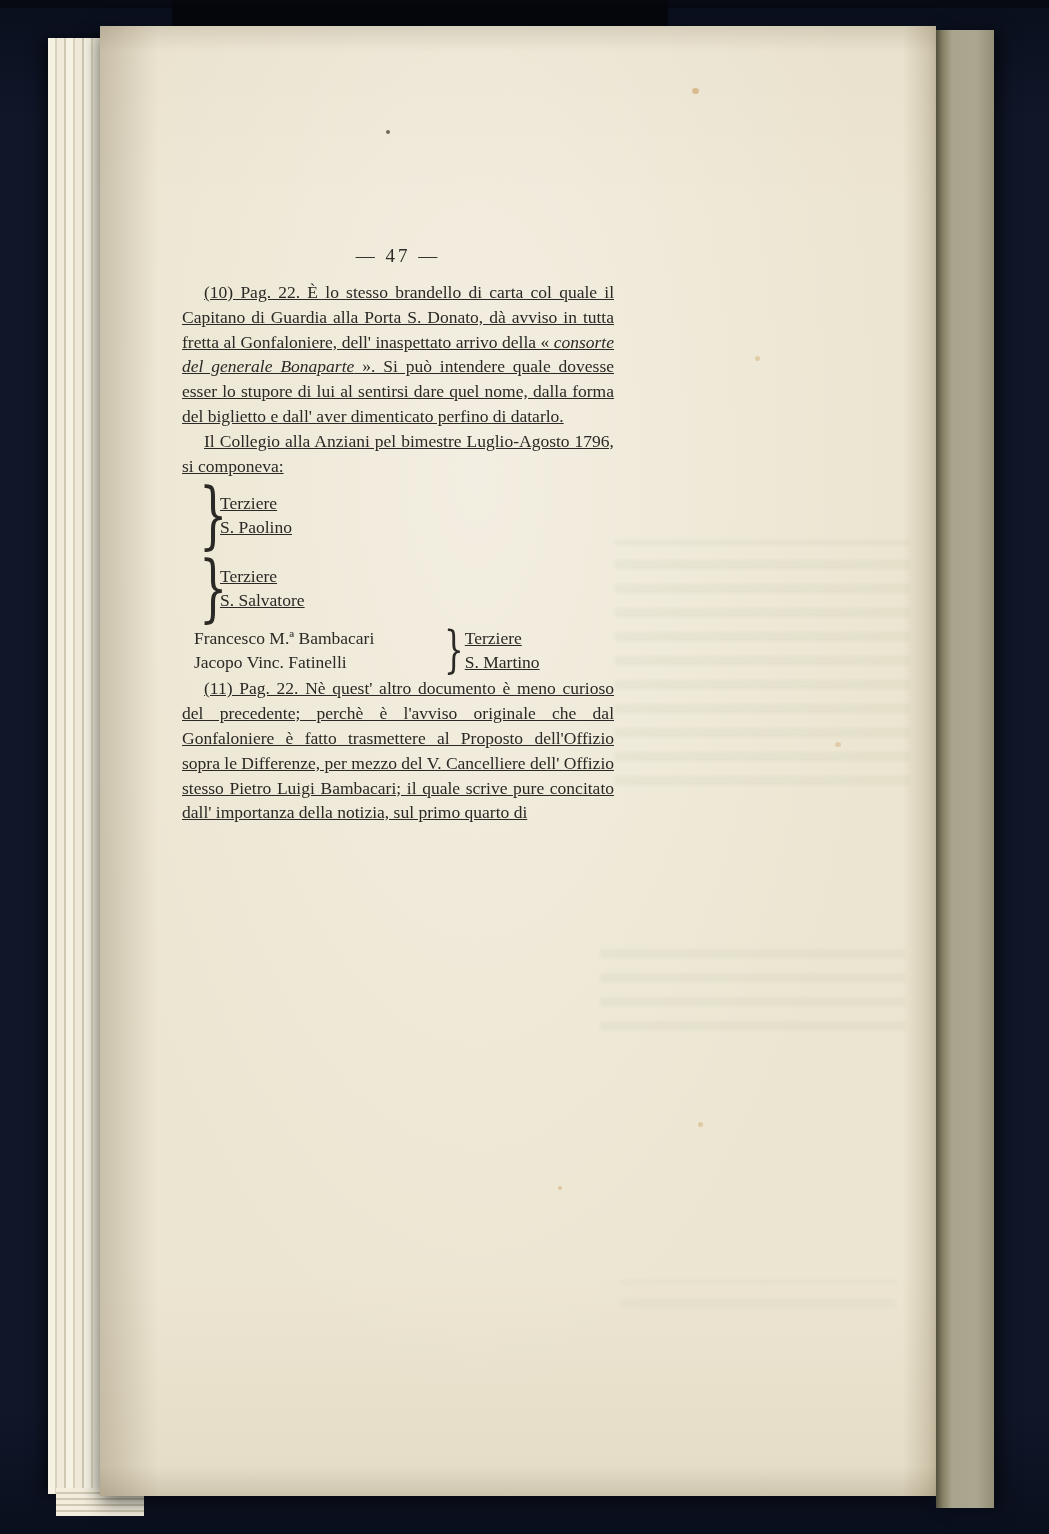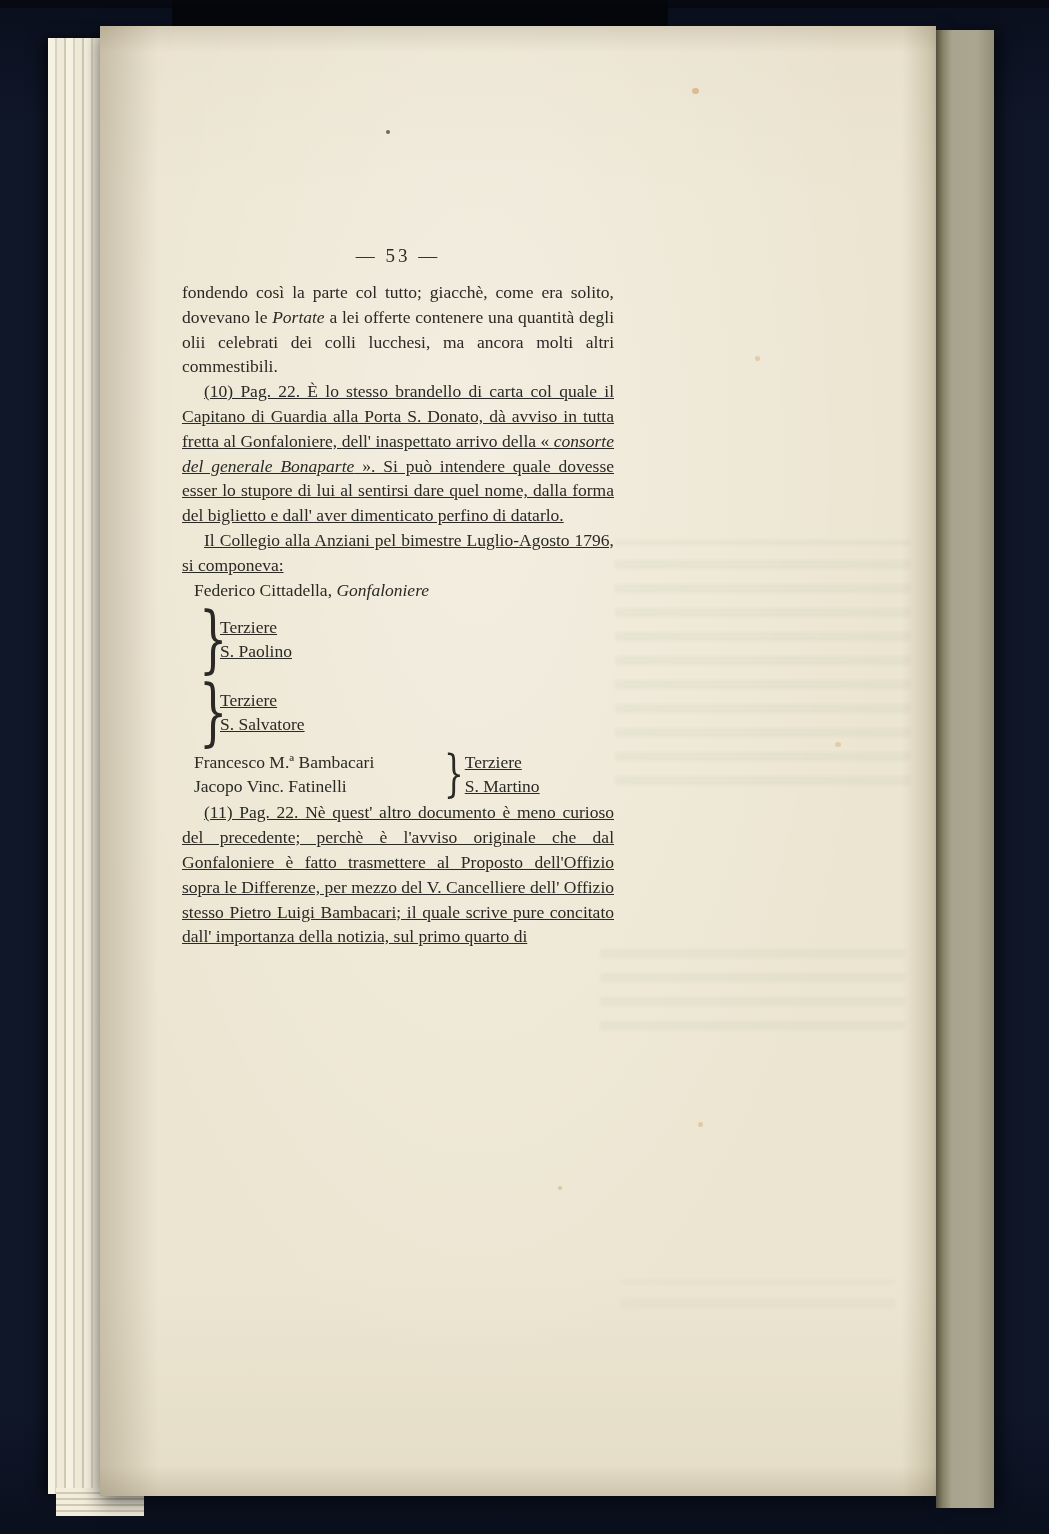--- a/index.html
+++ b/index.html
@@ -100,32 +100,30 @@
 
 <div class="scene">
 
   <div class="top-thin-band"></div>
   <div class="top-dark-band"></div>
 
   <div class="page-edges-left"></div>
   <div class="page-edges-bottom"></div>
 
   <div class="page">
-    <div class="page-number">— 53 —</div>
+    <div class="page-number">— 47 —</div>
 
     <div class="text-block">
 
-      <p class="para"><span>fondendo così la parte col tutto; giacchè, come era solito, dovevano le </span><span class="italic">Portate</span><span> a lei offerte contenere una quantità degli olii celebrati dei colli lucchesi, ma ancora molti altri commestibili.</span></p>
 
       <p class="para indent"><span>(10) Pag. 22. È lo stesso brandello di carta col quale il Capitano di Guardia alla Porta S. Donato, dà avviso in tutta fretta al Gonfaloniere, dell' inaspettato arrivo della « </span><span class="italic">consorte del generale Bonaparte</span><span> ». Si può intendere quale dovesse esser lo stupore di lui al sentirsi dare quel nome, dalla forma del biglietto e dall' aver dimenticato perfino di datarlo.</span></p>
 
       <p class="para indent">Il Collegio alla Anziani pel bimestre Luglio-Agosto 1796, si componeva:</p>
 
       <div class="anziani-list">
-        <p class="leader-line"><span>Federico Cittadella, </span><span class="italic">Gonfaloniere</span></p>
 
         <div class="group g3">
           <div class="brace">}</div>
           <div class="labels">
             <div>Terziere</div>
             <div>S. Paolino</div>
           </div>
         </div>
 
         <div class="group g3">

